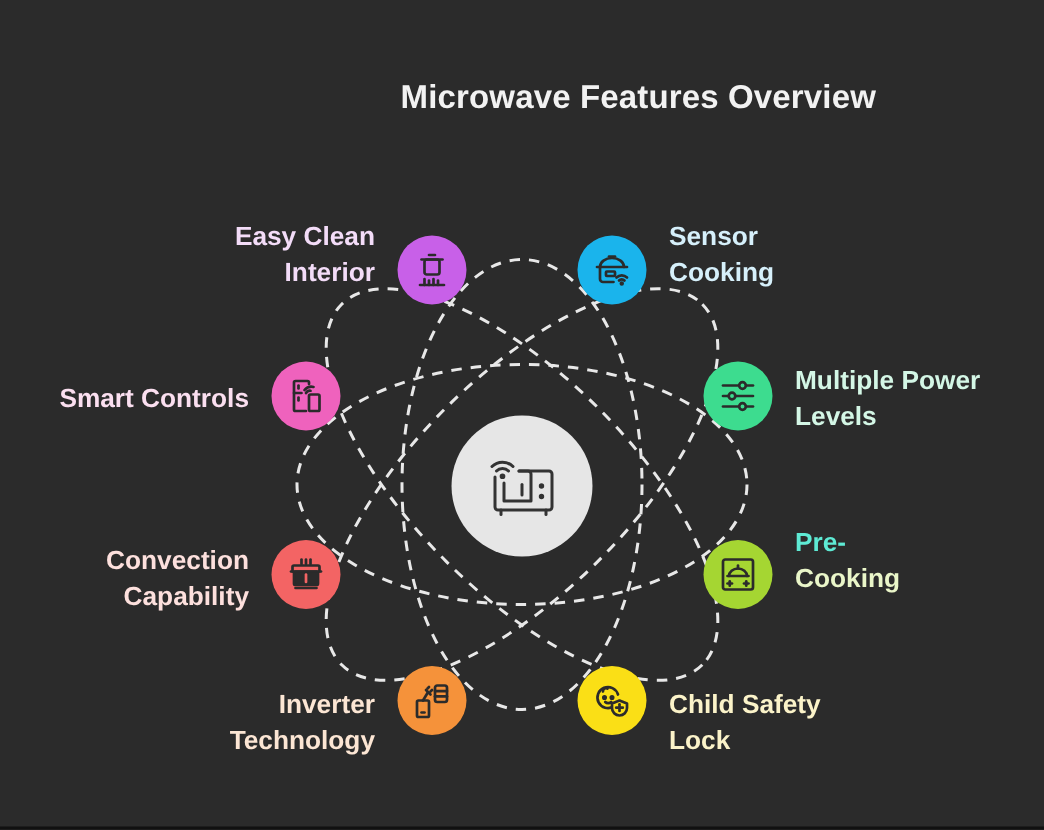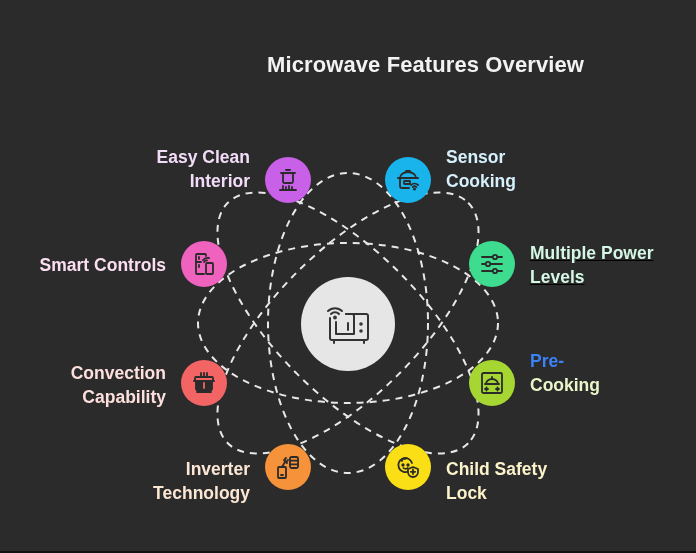--- a/index.html
+++ b/index.html
@@ -114,21 +114,21 @@
 <div class="node" style="left:469px;top:241px;background:#3ddc8f;">
   <svg width="26" height="26" viewBox="0 0 26 26" fill="none" stroke="#2b2b2b" stroke-width="1.8" stroke-linecap="round">
     <line x1="3" y1="6" x2="23" y2="6"></line>
     <line x1="3" y1="13" x2="23" y2="13"></line>
     <line x1="3" y1="20" x2="23" y2="20"></line>
     <circle cx="16" cy="6" r="2.2" fill="#3ddc8f"></circle>
     <circle cx="9" cy="13" r="2.2" fill="#3ddc8f"></circle>
     <circle cx="16" cy="20" r="2.2" fill="#3ddc8f"></circle>
   </svg>
 </div>
-<div class="label right" style="left:530px;top:241px;text-decoration:underline;">
+<div class="label right" style="left:530px;top:241px;">
   <span style="color:#d4f7e6">Multiple Power</span>
   <span style="color:#d4f7e6">Levels</span>
 </div>
 
 <div class="node" style="left:181px;top:360px;background:#f36464;">
   <svg width="26" height="26" viewBox="0 0 26 26" fill="none" stroke="#2b2b2b" stroke-width="1.8" stroke-linecap="round" stroke-linejoin="round">
     <path d="M4 11 v-3 a1 1 0 0 1 1 -1 h16 a1 1 0 0 1 1 1 v3"></path>
     <line x1="10" y1="3" x2="10" y2="6"></line>
     <line x1="13" y1="3" x2="13" y2="6"></line>
     <line x1="16" y1="3" x2="16" y2="6"></line>
@@ -149,21 +149,21 @@
     <path d="M7 14 a6 5 0 0 1 12 0"></path>
     <line x1="6" y1="14" x2="20" y2="14"></line>
     <line x1="13" y1="7" x2="13" y2="9"></line>
     <line x1="6" y1="19" x2="9" y2="19"></line>
     <line x1="7.5" y1="17.5" x2="7.5" y2="20.5"></line>
     <line x1="17" y1="19" x2="20" y2="19"></line>
     <line x1="18.5" y1="17.5" x2="18.5" y2="20.5"></line>
   </svg>
 </div>
 <div class="label right" style="left:530px;top:349px;">
-  <span style="color:#3b82f6">Pre-</span>
+  <span style="color:#5eead4">Pre-</span>
   <span style="color:#eaf6c9">Cooking</span>
 </div>
 
 <div class="node" style="left:265px;top:444px;background:#f5923a;">
   <svg width="26" height="26" viewBox="0 0 26 26" fill="none" stroke="#2b2b2b" stroke-width="1.8" stroke-linecap="round" stroke-linejoin="round">
     <rect x="3" y="13" width="8" height="11" rx="1"></rect>
     <line x1="6" y1="21" x2="8" y2="21"></line>
     <line x1="7" y1="13" x2="10" y2="8"></line>
     <line x1="9" y1="6" x2="12" y2="9"></line>
     <line x1="11" y1="4" x2="10" y2="5"></line>

